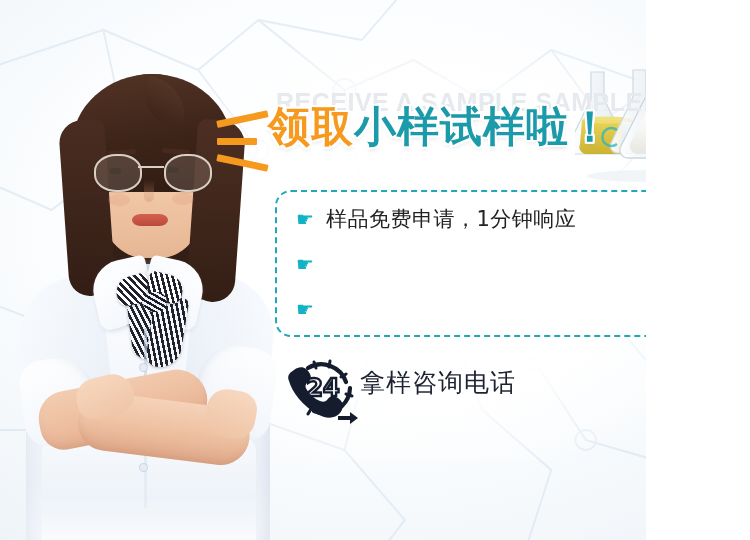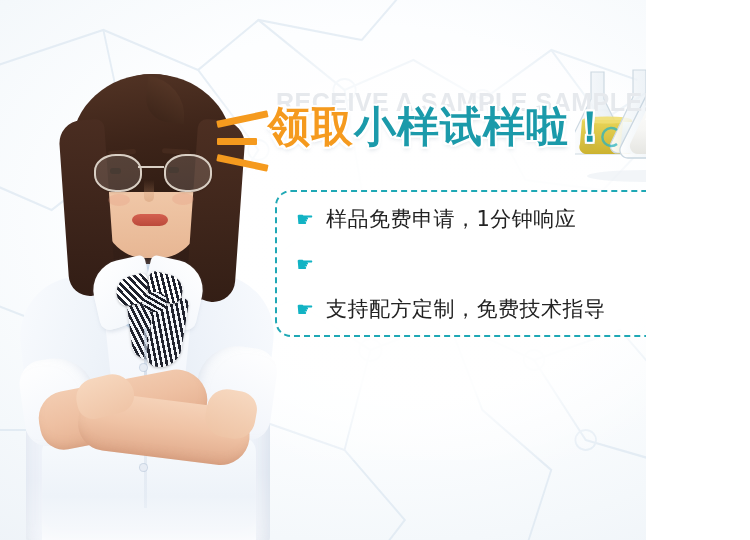--- a/index.html
+++ b/index.html
@@ -445,18 +445,41 @@
       <span class="fhand">☛</span>
       <span class="ftext">样品免费申请，1分钟响应</span>
     </div>
 
     <div class="frow">
       <span class="fhand">☛</span>
     </div>
 
     <div class="frow">
       <span class="fhand">☛</span>
-      <span class="ftext">支持配方定制，免费技术指导</span>
-    </div>
-  </div>
-
+    </div>
+  </div>
+
+  <div class="phoneblock">
+    <div class="icon24">
+      <svg width="78" height="78" viewBox="0 0 78 78" aria-hidden="true">
+        <g fill="none" stroke="#141c2e" stroke-width="4.2" stroke-linecap="round">
+          <path d="M24,20 a26,26 0 0 1 38,14"></path>
+          <path d="M66,40 a26,26 0 0 1 -8,18"></path>
+          <path d="M52,62 a26,26 0 0 1 -22,1"></path>
+          <path d="M20,52 a26,26 0 0 1 -2,-12"></path>
+        </g>
+        <g stroke="#141c2e" stroke-width="3" stroke-linecap="round">
+          <path d="M30,14 l2,6"></path>
+            <path d="M46,13 l-1,6"></path>
+          <path d="M62,26 l-5,3"></path>
+            <path d="M68,48 l-6,-2"></path>
+          <path d="M24,66 l3,-5"></path>
+            <path d="M14,30 l6,2"></path>
+        </g>
+        <text x="39" y="48" text-anchor="middle" font-family="DejaVu Sans, Liberation Sans, sans-serif" font-size="24" font-weight="bold" fill="none" stroke="#141c2e" stroke-width="2.4">24</text>
+        <path d="M10,22 c6,-5 13,-3 16,4 c2,4 0,7 -3,9 c-2,2 -2,4 0,7 c3,5 8,9 13,11 c3,1 5,1 7,-1 c2,-3 5,-5 9,-3 c7,3 9,10 4,16 c-5,6 -14,6 -23,1 C19,58 8,44 5,33 C3,28 5,25 10,22 z" fill="#141c2e"></path>
+        <path d="M54,68 h12 v-4 l8,6 l-8,6 v-4 h-12 z" fill="#141c2e"></path>
+      </svg>
+    </div>
+    <div class="phonelabel">拿样咨询电话</div>
+  </div>
 
 </div>
 
 </body></html>

